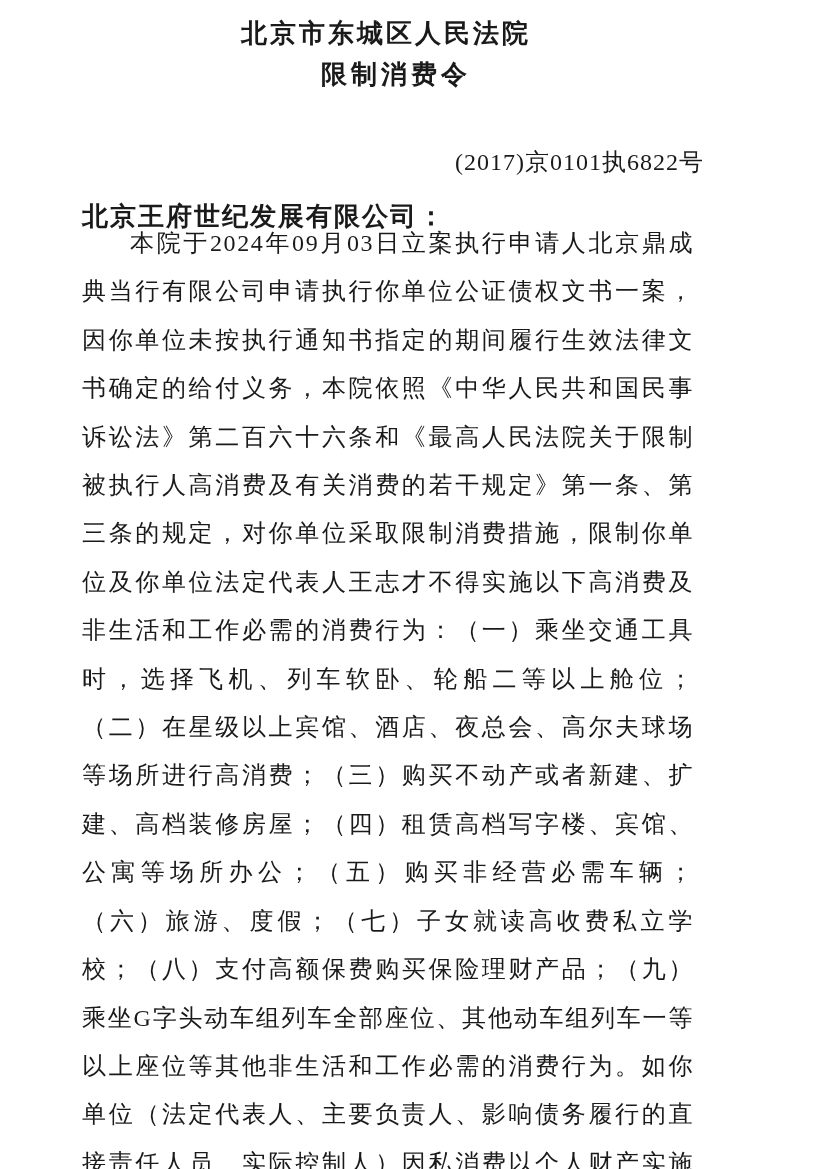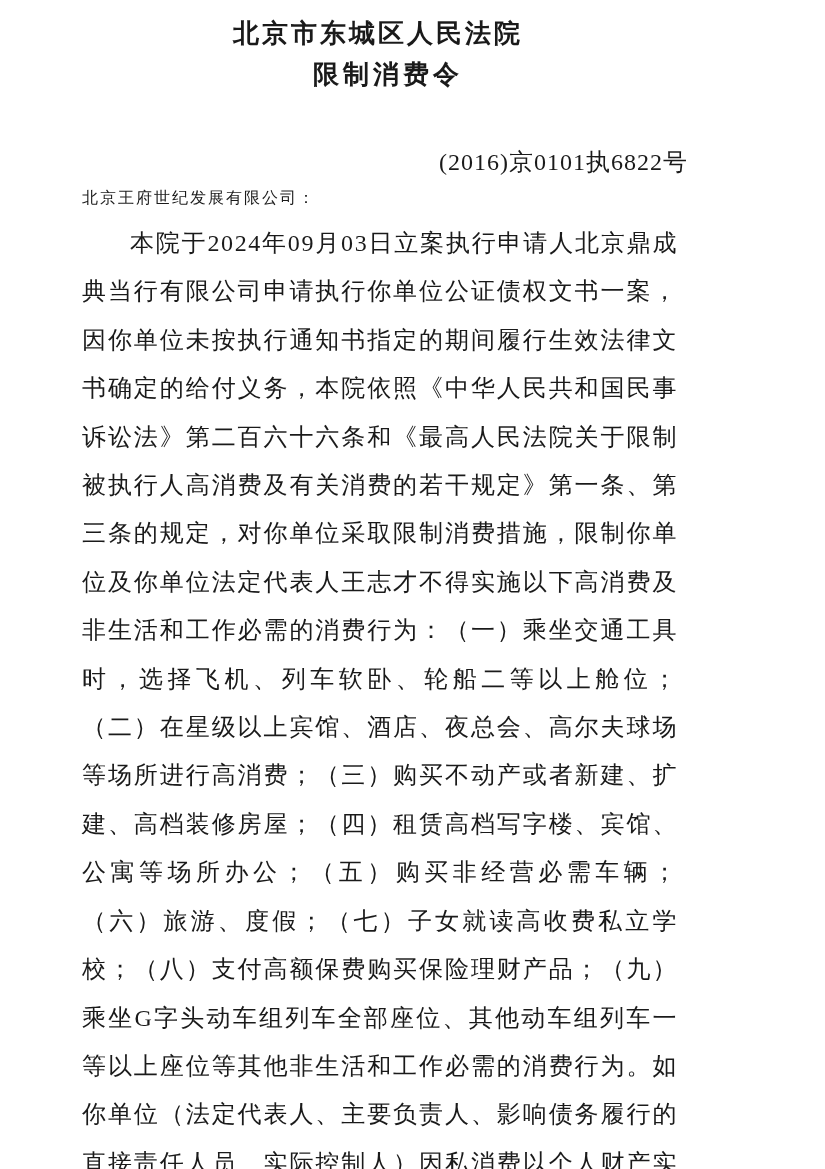--- a/index.html
+++ b/index.html
@@ -8,20 +8,21 @@
     background: #ffffff;
   }
   .page {
     position: relative;
     width: 756px;
     height: 1169px;
     background: #ffffff;
     overflow: hidden;
     font-family: "Liberation Serif", "DejaVu Serif", serif;
     color: #1a1a1a;
+    padding-left: 16px;
   }
   .court-name {
     position: absolute;
     top: 16px;
     left: 0;
     width: 100%;
     text-align: center;
     font-size: 26px;
     font-weight: bold;
     letter-spacing: 3px;
@@ -41,25 +42,26 @@
   .case-number {
     position: absolute;
     top: 146px;
     right: 68px;
     font-size: 24px;
     letter-spacing: 1px;
     white-space: nowrap;
   }
   .addressee {
     position: absolute;
-    top: 188px;
+    top: 199px;
     left: 82px;
-    font-size: 16px;
+    font-size: 26px;
     letter-spacing: 2px;
     white-space: nowrap;
+    font-weight: bold;
   }
   .body-text {
     position: absolute;
     top: 219px;
     left: 82px;
     right: 78px;
     margin: 0;
     font-size: 24px;
     line-height: 48.4px;
     letter-spacing: 1.6px;
@@ -71,18 +73,18 @@
   }
 </style>
 </head>
 <body>
 
 <div class="page">
   <div class="court-name">北京市东城区人民法院</div>
 
   <div class="order-title">限制消费令</div>
 
-  <div class="case-number">(2016)京0101执6822号</div>
+  <div class="case-number">(2017)京0101执6822号</div>
 
   <div class="addressee">北京王府世纪发展有限公司：</div>
 
   <p class="body-text">本院于2024年09月03日立案执行申请人北京鼎成典当行有限公司申请执行你单位公证债权文书一案，因你单位未按执行通知书指定的期间履行生效法律文书确定的给付义务，本院依照《中华人民共和国民事诉讼法》第二百六十六条和《最高人民法院关于限制被执行人高消费及有关消费的若干规定》第一条、第三条的规定，对你单位采取限制消费措施，限制你单位及你单位法定代表人王志才不得实施以下高消费及非生活和工作必需的消费行为：（一）乘坐交通工具时，选择飞机、列车软卧、轮船二等以上舱位；（二）在星级以上宾馆、酒店、夜总会、高尔夫球场等场所进行高消费；（三）购买不动产或者新建、扩建、高档装修房屋；（四）租赁高档写字楼、宾馆、公寓等场所办公；（五）购买非经营必需车辆；（六）旅游、度假；（七）子女就读高收费私立学校；（八）支付高额保费购买保险理财产品；（九）乘坐G字头动车组列车全部座位、其他动车组列车一等以上座位等其他非生活和工作必需的消费行为。如你单位（法定代表人、主要负责人、影响债务履行的直接责任人员、实际控制人）因私消费以个人财产实施前述行为的，可以向本院提出申请。如你单位因经营必需而进行前述禁止的消费活动的，应当向本院提出申请，获批准后方可进行。</p>
 </div>
 
 </body></html>

